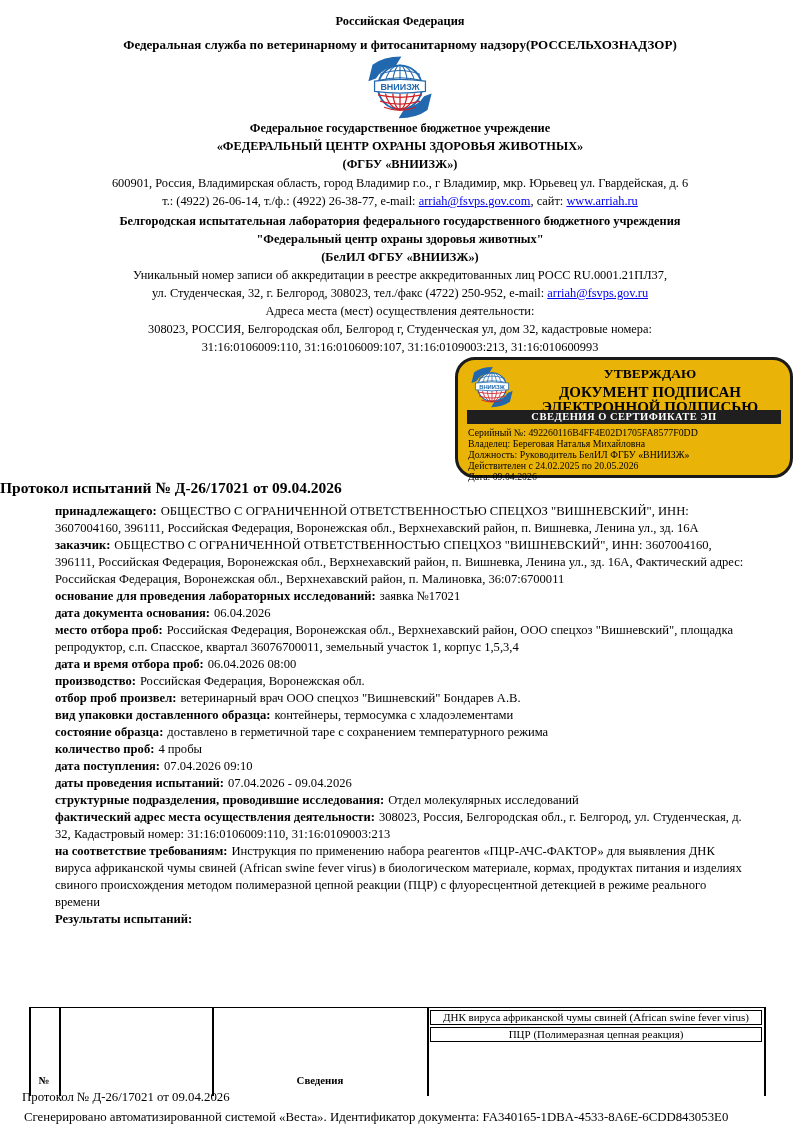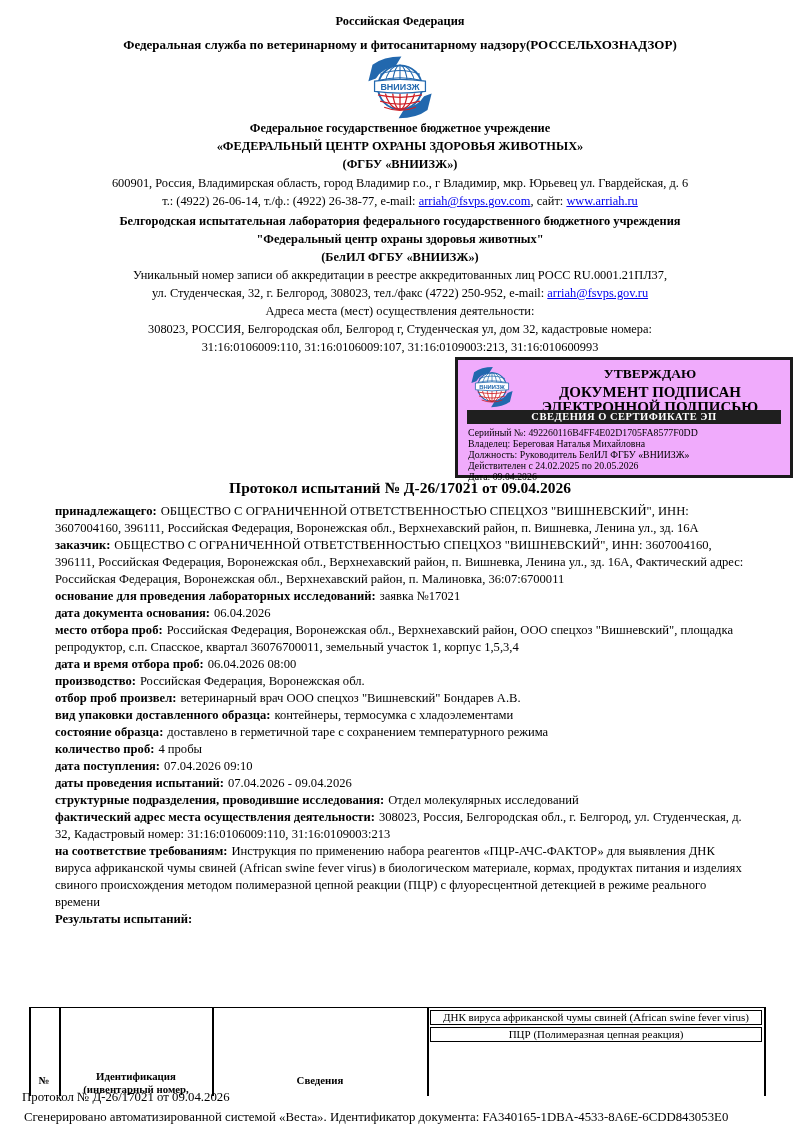--- a/index.html
+++ b/index.html
@@ -9,32 +9,32 @@
     font-family:"Liberation Serif", serif; overflow:hidden;
   }
   .cline { position:absolute; left:0; width:100%; text-align:center; font-size:12.4px; line-height:15px; }
   .b { font-weight:bold; }
   a.doclink { color:#0000ee; text-decoration:underline; cursor:pointer; }
 
   .logo-main { position:absolute; top:55px; left:50%; transform:translateX(-50%); width:70px; height:66px; }
 
   
   .stamp { position:absolute; left:455px; top:357px; width:332px; height:115px;
-           border:3px solid #1a1a1a; border-radius:0; background:#f0abfc; }
+           border:3px solid #1a1a1a; border-radius:20px; background:#eab308; }
   .stamp-logo { position:absolute; left:11px; top:6px; width:46px; height:43px; }
   .stamp-approve { position:absolute; top:6px; left:58px; right:6px; text-align:center;
                    font-weight:bold; font-size:13.5px; }
   .stamp-signed { position:absolute; top:25px; left:58px; right:6px; text-align:center;
                   font-weight:bold; font-size:15px; line-height:15px; }
   .stamp-band { position:absolute; top:50px; left:9px; right:9px; height:14px; background:#1f1f1f;
                 color:#fff; text-align:center; font-weight:bold; font-size:10.5px; line-height:14px;
                 letter-spacing:.5px; }
   .stamp-details { position:absolute; top:67px; left:10px; right:4px; font-size:9.8px; line-height:11px; }
 
-  .doc-title { position:absolute; top:479px; left:0; width:100%; text-align:center;
+  .doc-title { position:absolute; top:479px; left:0; width:100%; 
                font-weight:bold; font-size:15.5px; }
 
   .body-text { position:absolute; top:503px; left:55px; width:693px; font-size:12.6px; line-height:17px; }
   .body-text p { margin:0; }
   .flabel { font-weight:bold; margin-right:4px; }
 
   
   .rtable { position:absolute; left:29px; top:1007px; width:737px; height:88px;
             border-top:1.6px solid #000; overflow:hidden; }
   .vline { position:absolute; top:0; bottom:0; width:1.6px; background:#000; }
@@ -170,24 +170,20 @@
   </div>
 
   <div class="rtable">
     <div class="vline" style="left:0;"></div>
     <div class="vline" style="left:30px;"></div>
     <div class="vline" style="left:183px;"></div>
     <div class="vline" style="left:398px;"></div>
     <div class="vline" style="left:735px;"></div>
 
     <div class="hcell" style="left:0; width:30px; top:66px;">№</div>
-    <div class="hcell" style="left:32px; width:150px; top:62px;">
-      <div>Идентификация</div>
-      <div>(инвентарный номер,</div>
-    </div>
     <div class="hcell" style="left:185px; width:212px; top:66px;">Сведения</div>
 
     <div class="band" style="top:2px;">ДНК вируса африканской чумы свиней (African swine fever virus)</div>
     <div class="band" style="top:19px;">ПЦР (Полимеразная цепная реакция)</div>
   </div>
 
   <div class="footer-line" style="left:22px; top:1090px;">Протокол № Д-26/17021 от 09.04.2026</div>
   <div class="footer-line" style="left:24px; top:1110px;">Сгенерировано автоматизированной системой «Веста». Идентификатор документа: FA340165-1DBA-4533-8A6E-6CDD843053E0</div>
 
 </div>

